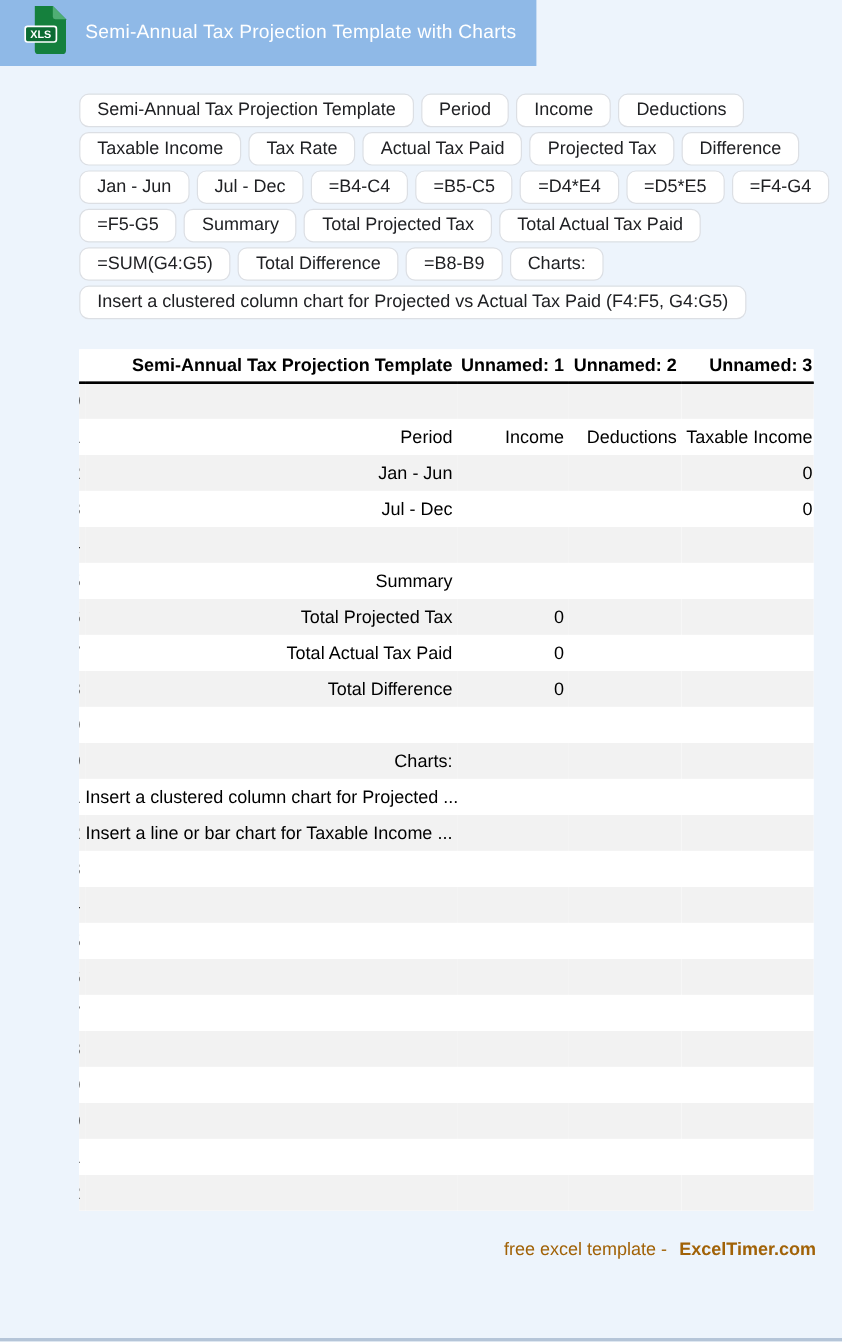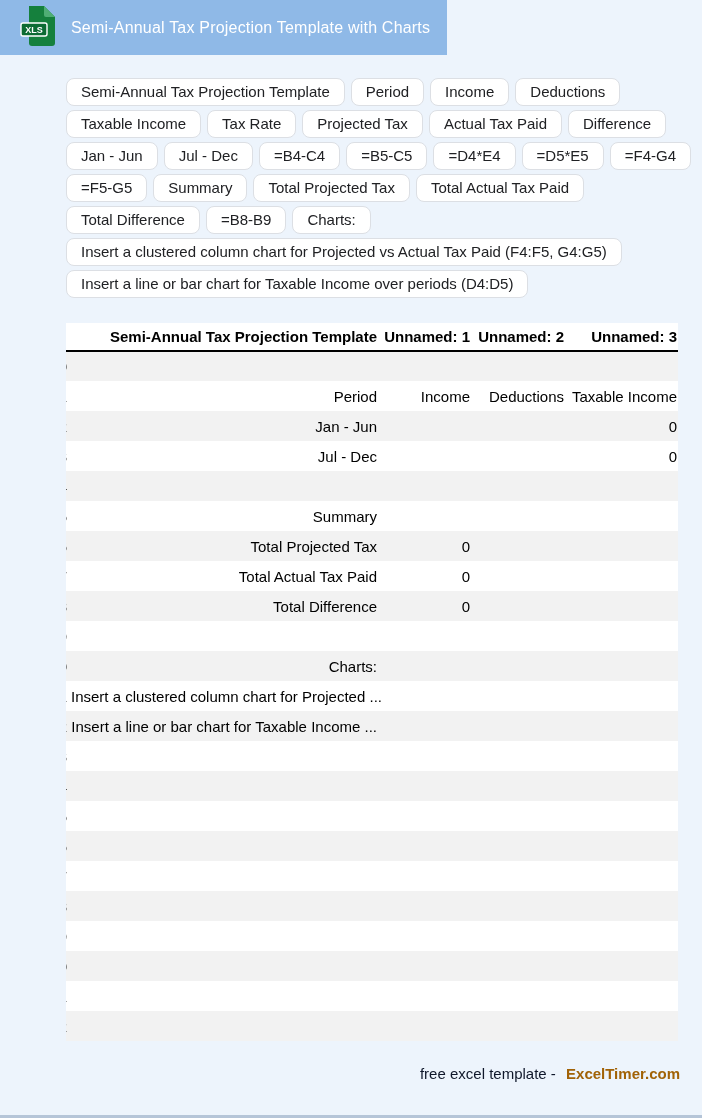--- a/index.html
+++ b/index.html
@@ -85,21 +85,21 @@
   }
   tbody td { height:30px; }
   tbody tr:nth-child(odd)  { background:#f2f2f2; }
   tbody tr:nth-child(even) { background:#ffffff; }
   
   .footer {
     margin:24px 22px 0 0;
     text-align:right;
     font-size:15px;
   }
-  .footer .footer-text { color:#0f172a; }
+  .footer .footer-text { color:#a16207; }
   .footer .footer-brand {
     color:#a16207;
     font-weight:bold;
     text-decoration:none;
     margin-left:6px;
   }
   .bottom-line {
     position:absolute;
     left:0; bottom:0;
     width:702px; height:3px;
@@ -123,39 +123,39 @@
     <span class="header-title">Semi-Annual Tax Projection Template with Charts</span>
   </div>
 
   <div class="chips">
       <span class="chip">Semi-Annual Tax Projection Template</span>
       <span class="chip">Period</span>
       <span class="chip">Income</span>
       <span class="chip">Deductions</span>
       <span class="chip">Taxable Income</span>
       <span class="chip">Tax Rate</span>
+      <span class="chip">Actual Tax Paid</span>
       <span class="chip">Projected Tax</span>
-      <span class="chip">Actual Tax Paid</span>
       <span class="chip">Difference</span>
       <span class="chip">Jan - Jun</span>
       <span class="chip">Jul - Dec</span>
       <span class="chip">=B4-C4</span>
       <span class="chip">=B5-C5</span>
       <span class="chip">=D4*E4</span>
       <span class="chip">=D5*E5</span>
       <span class="chip">=F4-G4</span>
       <span class="chip">=F5-G5</span>
       <span class="chip">Summary</span>
       <span class="chip">Total Projected Tax</span>
       <span class="chip">Total Actual Tax Paid</span>
+      <span class="chip">=SUM(G4:G5)</span>
       <span class="chip">Total Difference</span>
       <span class="chip">=B8-B9</span>
       <span class="chip">Charts:</span>
       <span class="chip">Insert a clustered column chart for Projected vs Actual Tax Paid (F4:F5, G4:G5)</span>
-      <span class="chip">Insert a line or bar chart for Taxable Income over periods (D4:D5)</span>
     </div>
 
   <div class="table-card">
     <table>
       <colgroup>
         <col class="c0">
           <col class="c1">
           <col class="c2">
           <col class="c3">
           <col class="c4">

